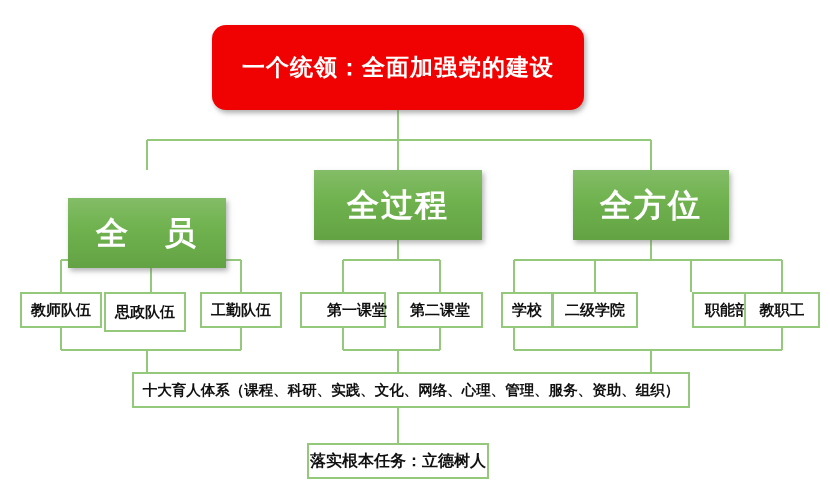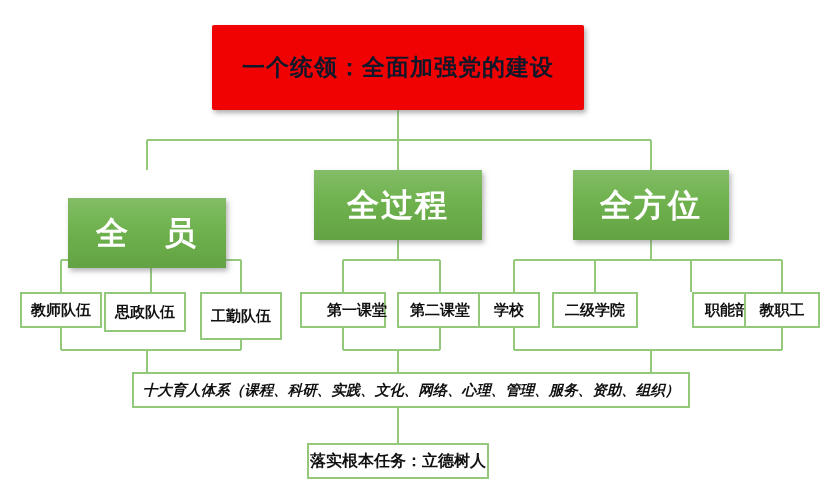--- a/index.html
+++ b/index.html
@@ -13,49 +13,49 @@
   #canvas{
     position:relative;width:830px;height:495px;background:#ffffff;overflow:hidden;
   }
   #connectors{position:absolute;left:0;top:0;width:830px;height:495px;}
   #connectors line{stroke:var(--line-green);stroke-width:2;}
   .box{
     position:absolute;display:flex;align-items:center;justify-content:center;
     box-sizing:border-box;text-align:center;line-height:1.15;white-space:nowrap;
   }
   .banner{
-    background:var(--banner-red);color:#0f172a;font-weight:bold;font-size:23px;
-    border-radius:2px;box-shadow:2px 3px 5px rgba(110,110,110,.55);
+    background:var(--banner-red);color:#ffffff;font-weight:bold;font-size:23px;
+    border-radius:14px;box-shadow:2px 3px 5px rgba(110,110,110,.55);
     letter-spacing:1px;
   }
   .pillar{
     background:linear-gradient(180deg,rgba(255,255,255,.16) 0%,rgba(255,255,255,.02) 45%,rgba(0,0,0,.08) 100%),var(--pillar-green);
     color:#ffffff;font-weight:bold;font-size:32px;
     box-shadow:2px 3px 5px rgba(110,110,110,.5);
     letter-spacing:2px;
   }
   .leaf{
     background:#ffffff;border:2px solid var(--line-green);
     color:var(--ink);font-weight:bold;font-size:15px;
   }
   
   .b-root   {left:212px;top:25px; width:372px;height:85px;}
   .b-p1     {left:68px; top:170px;width:158px;height:70px;margin-top:28px;}
   .b-p2     {left:314px;top:170px;width:168px;height:70px;}
   .b-p3     {left:573px;top:170px;width:156px;height:70px;}
   .b-c1     {left:20px; top:292px;width:82px; height:36px;}
   .b-c2     {left:104px;top:292px;width:82px; height:40px;}
-  .b-c3     {left:200px;top:292px;width:82px; height:48px;text-align:center;}
+  .b-c3     {left:200px;top:292px;width:82px; height:36px;text-align:center;}
   .b-c4     {left:300px;top:292px;width:86px; height:36px;padding-left:28px;}
   .b-c5     {left:397px;top:292px;width:86px; height:36px;}
-  .b-c6     {left:478px;top:292px;width:62px; height:36px;}
+  .b-c6     {left:501px;top:292px;width:52px; height:36px;}
   .b-c7     {left:552px;top:292px;width:86px; height:36px;}
   .b-c8     {left:648px;top:292px;width:86px; height:36px;margin-left:44px;}
   .b-c9     {left:744px;top:292px;width:76px; height:36px;}
-  .b-system {left:132px;top:372px;width:558px;height:36px;font-size:14.5px;font-style:italic;}
+  .b-system {left:132px;top:372px;width:558px;height:36px;font-size:14.5px;}
   .b-mission{left:307px;top:443px;width:182px;height:36px;font-size:16px;}
 </style>
 </head>
 <body>
 
 <div id="canvas">
 
   <svg id="connectors" viewBox="0 0 830 495" xmlns="http://www.w3.org/2000/svg" aria-hidden="true">
 
     <line x1="398" y1="110" x2="398" y2="170"></line>

